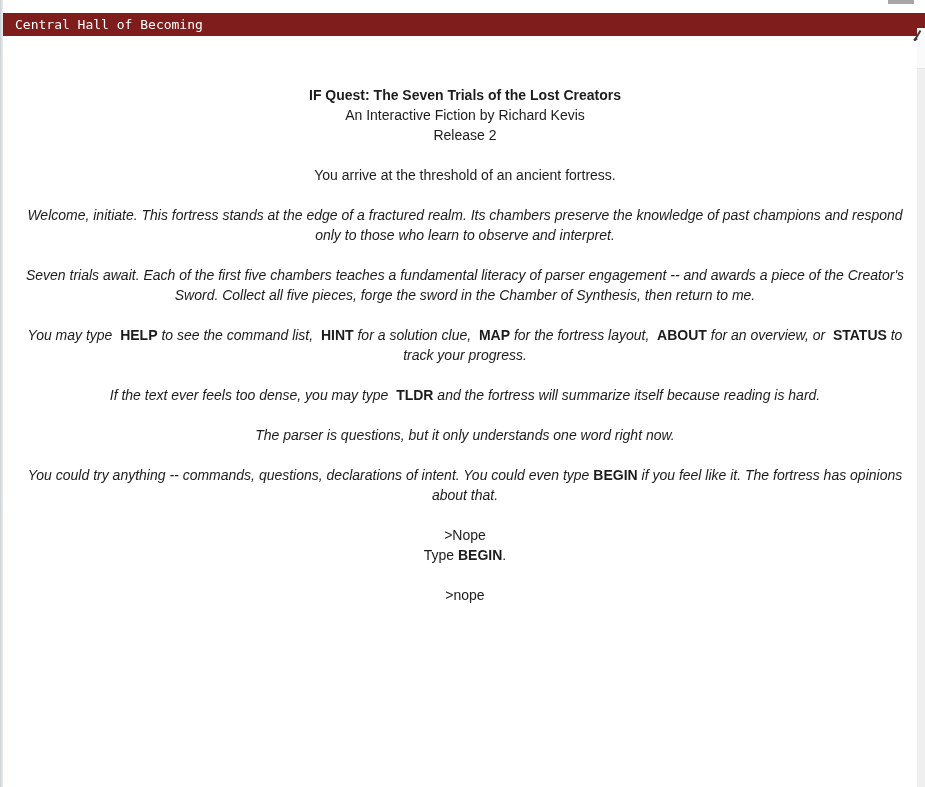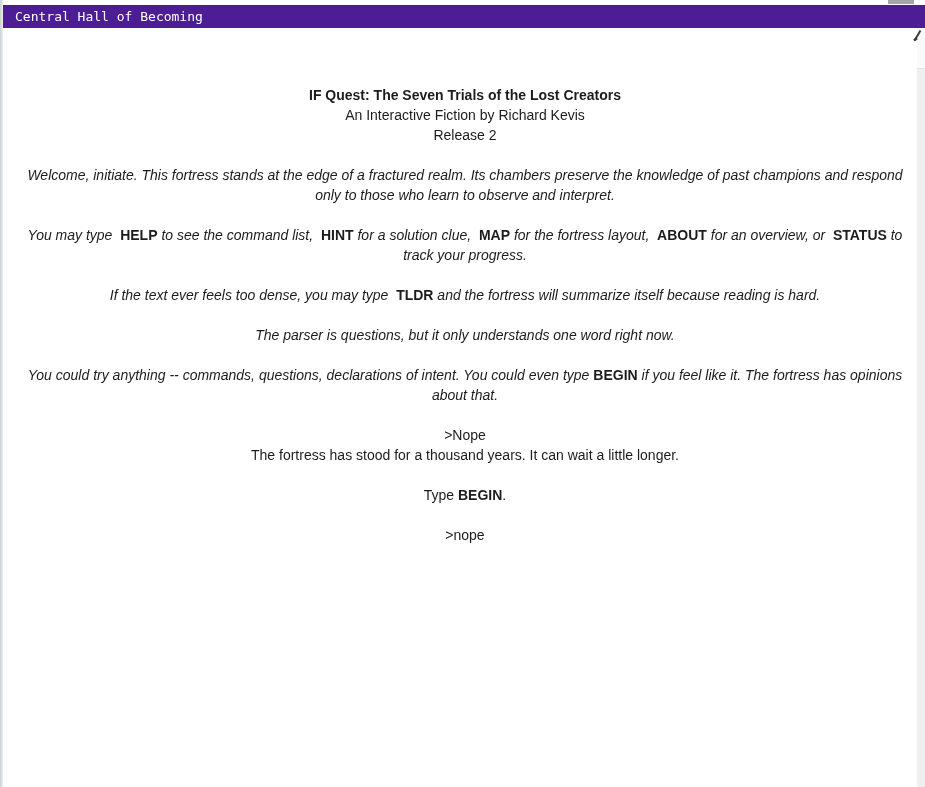--- a/index.html
+++ b/index.html
@@ -15,22 +15,22 @@
     position:absolute; left:0; top:0; width:3px; height:787px;
     background:linear-gradient(to right, #c9cfd3, #eef0f1);
   }
   .top-edge {
     position:absolute; top:0; left:3px; right:0; height:5px; background:#ffffff;
   }
   .top-notch {
     position:absolute; top:0; left:888px; width:26px; height:4px; background:#a6a6a6;
   }
   .status-bar {
-    position:absolute; top:5px; left:3px; right:0; height:23px;
-    background:#4c1d95;
+    position:absolute; top:13px; left:3px; right:0; height:23px;
+    background:#7f1d1d;
     color:#ffffff;
     font-family:"DejaVu Sans Mono", "Liberation Mono", monospace;
     font-size:13px;
     line-height:23px;
     padding-left:12px;
     box-sizing:border-box;
     white-space:nowrap;
   }
   .transcript {
     position:absolute; top:85px; left:15px; width:900px;
@@ -66,27 +66,28 @@
 <div class="top-notch"></div>
 
 <div class="status-bar">
   <span>Central Hall of Becoming</span>
 </div>
 
 <div class="transcript">
     <p class="para tight"><span class="b">IF Quest: The Seven Trials of the Lost Creators</span></p>
     <p class="para tight"><span>An Interactive Fiction by Richard Kevis</span></p>
     <p class="para"><span>Release 2</span></p>
+    <p class="para"><span>You arrive at the threshold of an ancient fortress.</span></p>
     <p class="para"><span class="i">Welcome, initiate. This fortress stands at the edge of a fractured realm. Its chambers preserve the knowledge of past champions and respond only to those who learn to observe and interpret.</span></p>
+    <p class="para"><span class="i">Seven trials await. Each of the first five chambers teaches a fundamental literacy of parser engagement -- and awards a piece of the Creator's Sword. Collect all five pieces, forge the sword in the Chamber of Synthesis, then return to me.</span></p>
     <p class="para"><span class="i">You may type  </span><span class="b">HELP</span><span class="i"> to see the command list,  </span><span class="b">HINT</span><span class="i"> for a solution clue,  </span><span class="b">MAP</span><span class="i"> for the fortress layout,  </span><span class="b">ABOUT</span><span class="i"> for an overview, or  </span><span class="b">STATUS</span><span class="i"> to track your progress.</span></p>
     <p class="para"><span class="i">If the text ever feels too dense, you may type  </span><span class="b">TLDR</span><span class="i"> and the fortress will summarize itself because reading is hard.</span></p>
     <p class="para"><span class="i">The parser is questions, but it only understands one word right now.</span></p>
     <p class="para"><span class="i">You could try anything -- commands, questions, declarations of intent. You could even type </span><span class="b">BEGIN</span><span class="i"> if you feel like it. The fortress has opinions about that.</span></p>
     <p class="para tight"><span>&gt;Nope</span></p>
-    <p class="para"><span>The fortress has stood for a thousand years. It can wait a little longer.</span></p>
     <p class="para"><span>Type </span><span class="b">BEGIN</span><span>.</span></p>
     <p class="para tight"><span>&gt;nope</span></p>
   </div>
 
 <div class="scrollbar-track">
   <div class="scrollbar-thumb"></div>
 </div>
 
 <svg class="cursor-mark" viewBox="0 0 9 12">
   <path d="M1.5 11.5 L7.5 1.5" stroke="#3c3c3c" stroke-width="2" fill="none"></path>

